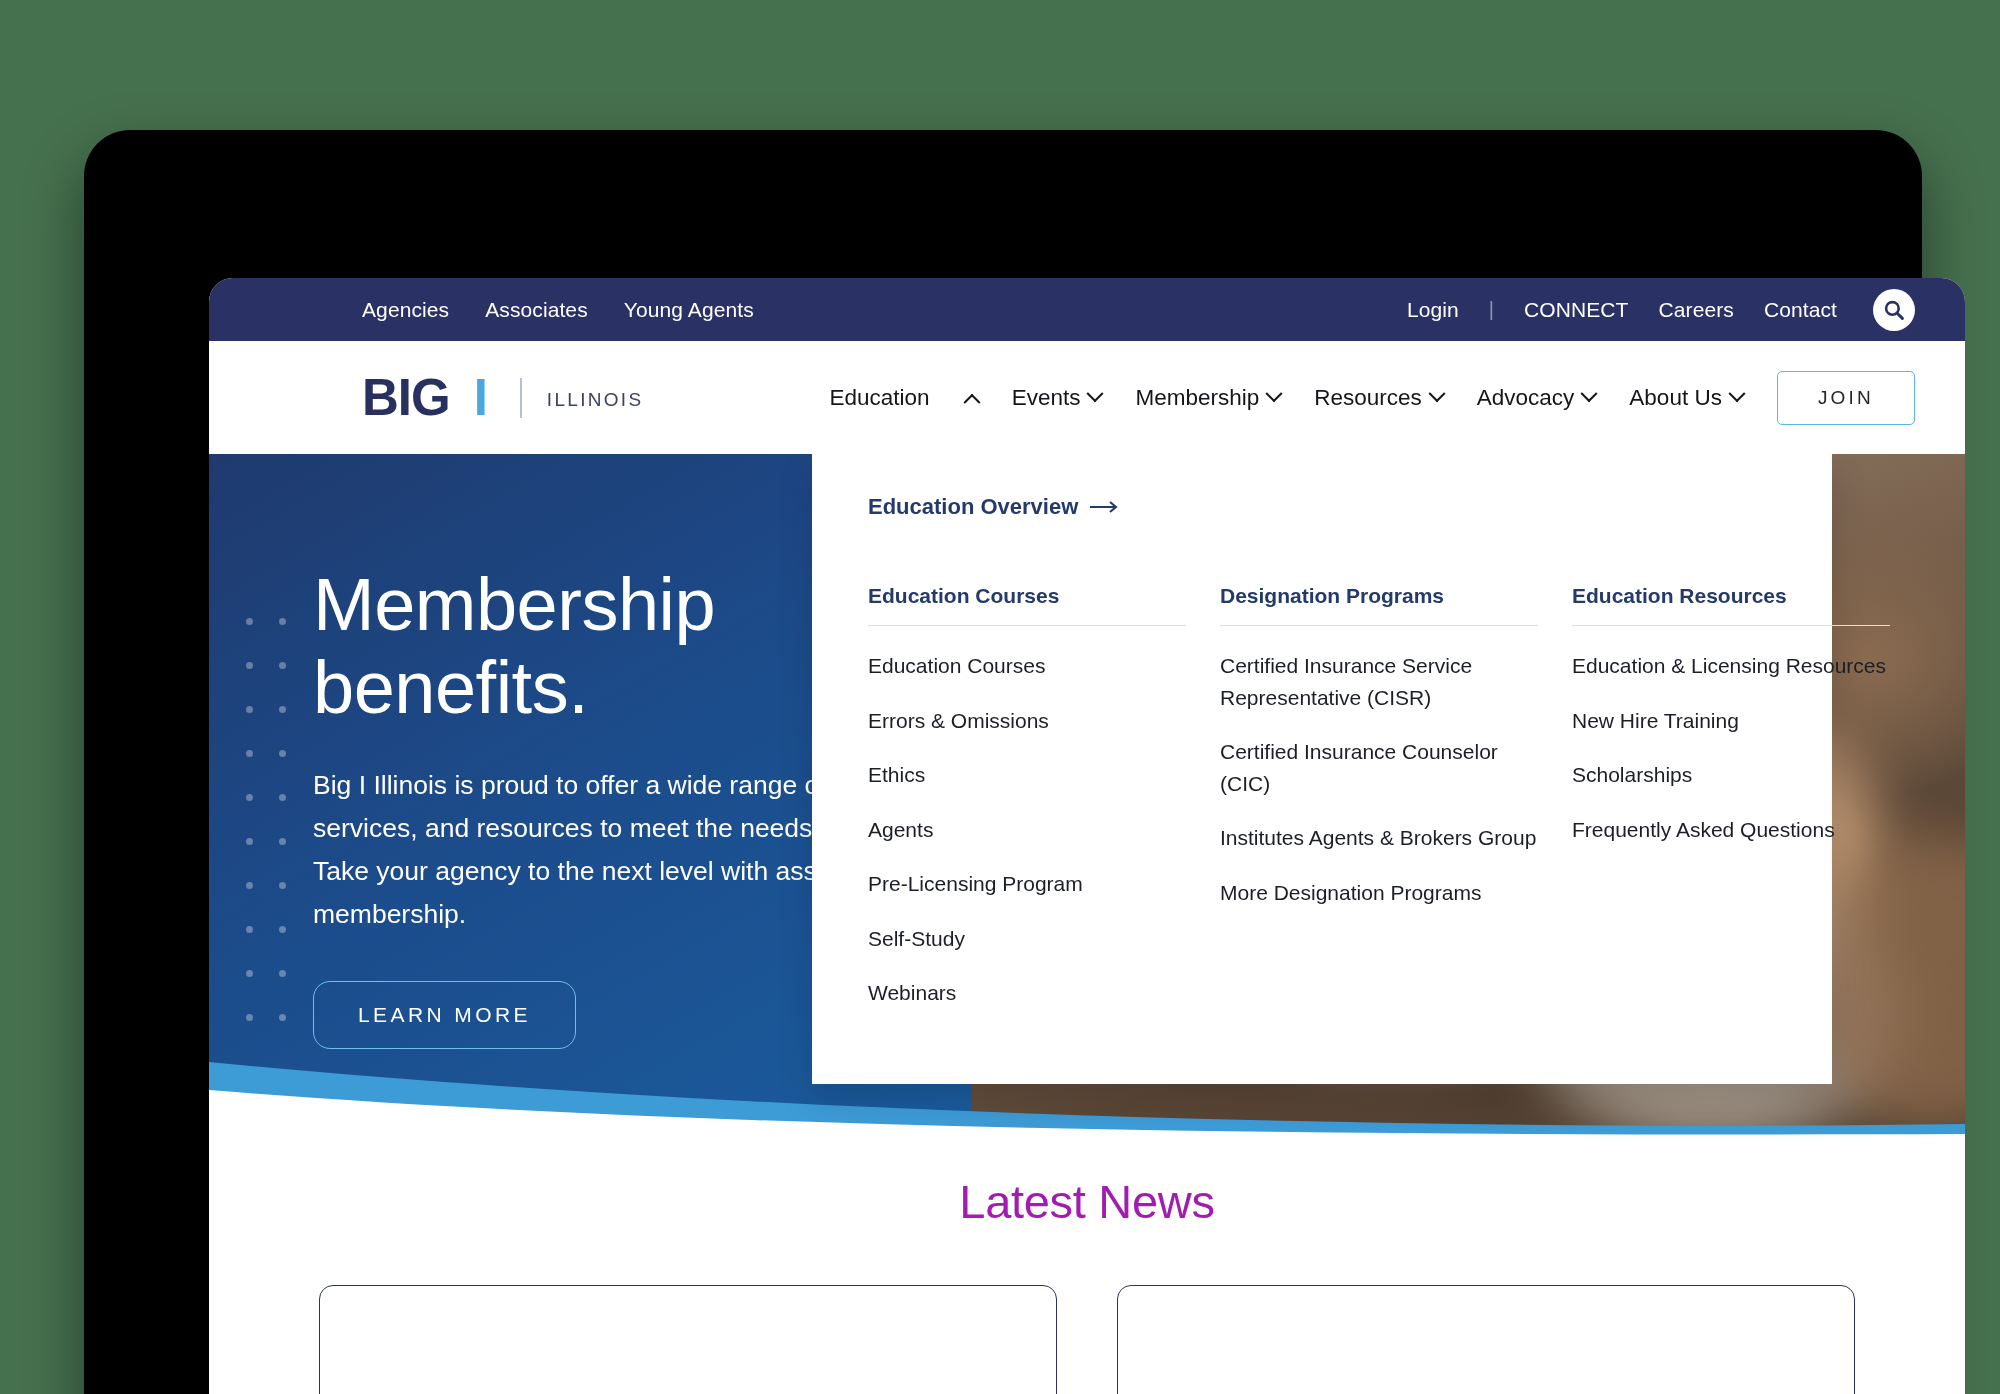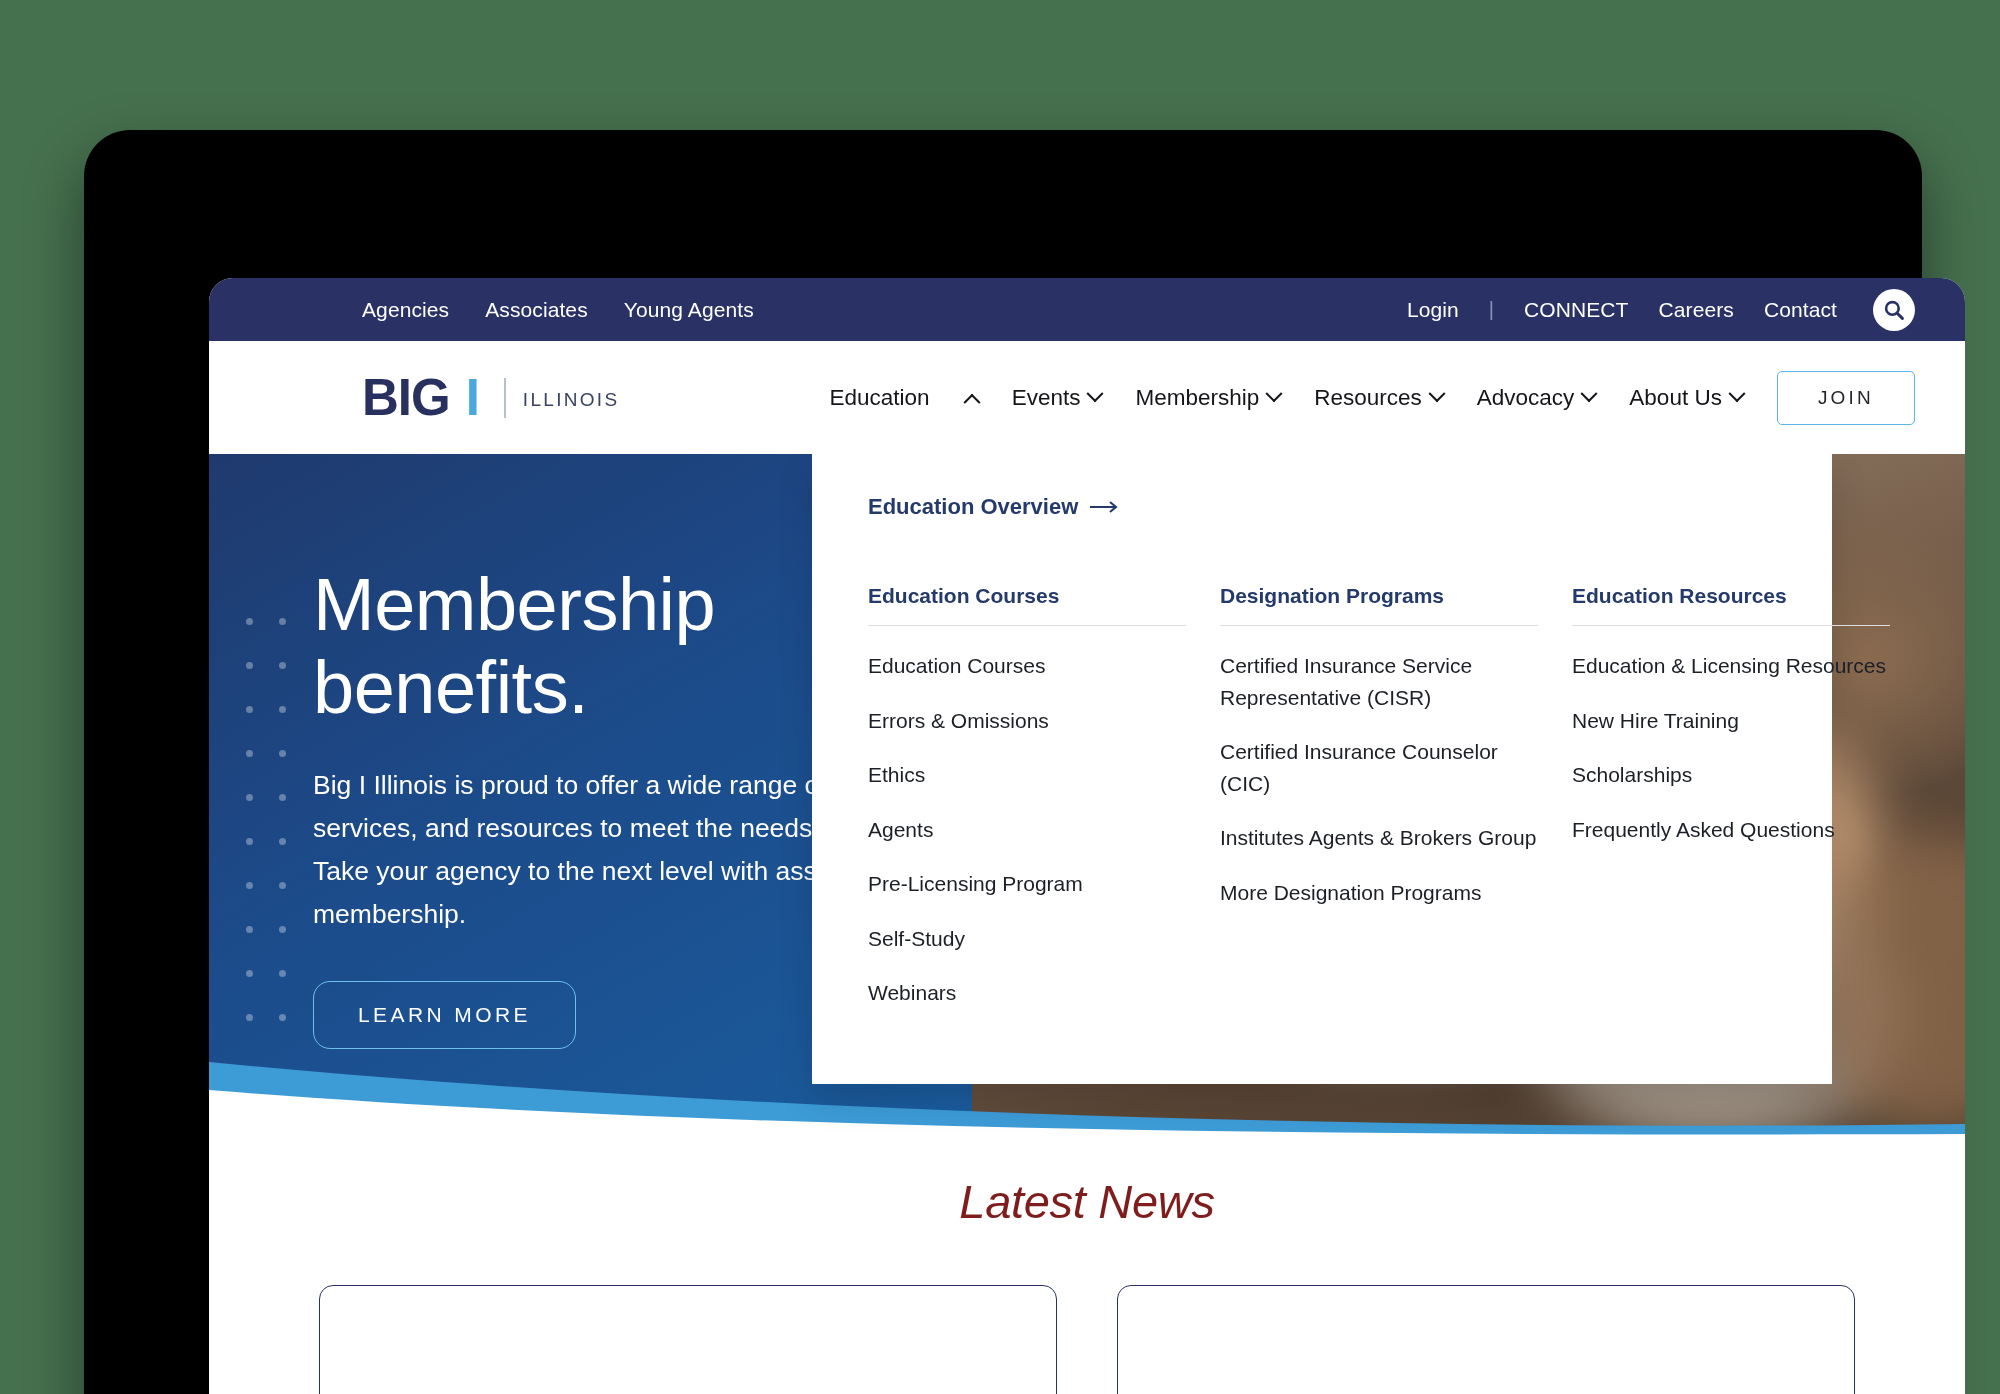--- a/index.html
+++ b/index.html
@@ -61,21 +61,21 @@
   
   #main-header {
     position: relative;
     height: 113px;
     background: #ffffff;
     display: flex;
     align-items: center;
     padding: 0 50px 0 153px;
     z-index: 30;
   }
-  #logo { display: flex; align-items: center; gap: 0; user-select: none; }
+  #logo { display: flex; align-items: center; gap: 8px; user-select: none; }
   .logo-big {
     font-family: "Liberation Sans", sans-serif;
     font-weight: bold;
     font-size: 51px;
     letter-spacing: -1px;
     color: #27305f;
     line-height: 1;
   }
   .logo-i {
     font-weight: bold;
@@ -274,23 +274,22 @@
   #latest-news {
     position: relative;
     background: #ffffff;
     padding-top: 38px;
     height: 388px;
   }
   #latest-news-title {
     text-align: center;
     font-size: 47px;
     font-weight: 300;
-    color: #7f1d1d;
+    color: #a21caf;
     letter-spacing: -.3px;
-    font-style: italic;
   }
   #news-cards {
     display: flex;
     gap: 60px;
     padding: 56px 110px 0 110px;
   }
   .news-card {
     flex: 1;
     height: 200px;
     border: 1.4px solid #2a3164;

